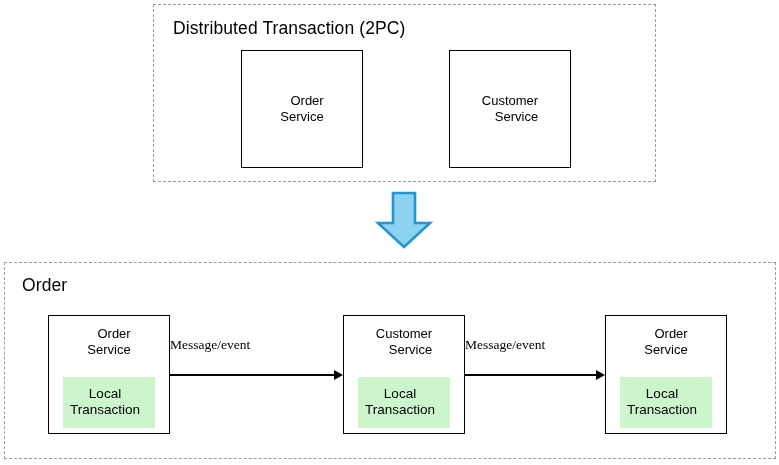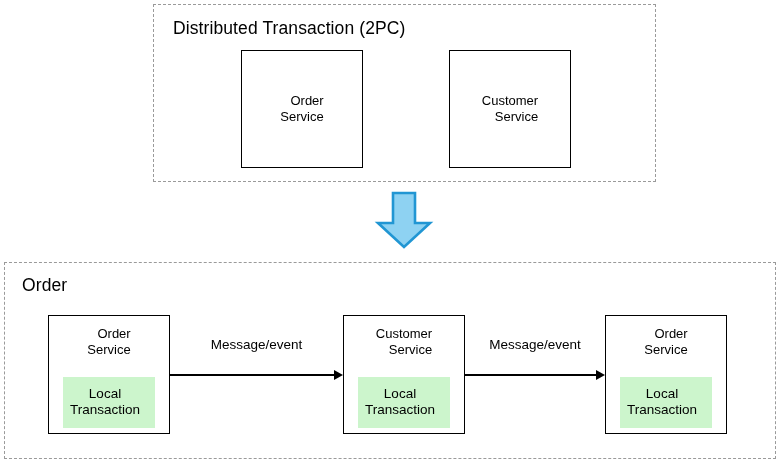--- a/index.html
+++ b/index.html
@@ -174,21 +174,22 @@
   }
   #connector-2 .line { width: 131px; }
   #connector-2 .head { left: 131px; }
 
   .connector-label {
     position: absolute;
     font-size: 13.5px;
     line-height: 16px;
     white-space: nowrap;
     color: #000000;
-    text-align: center;
+    text-align: left;
+    font-family: Liberation Serif, serif;
   }
   #connector-label-1 {
     left: 170px;
     top: 337px;
     width: 173px;
   }
   #connector-label-2 {
     left: 465px;
     top: 337px;
     width: 140px;

